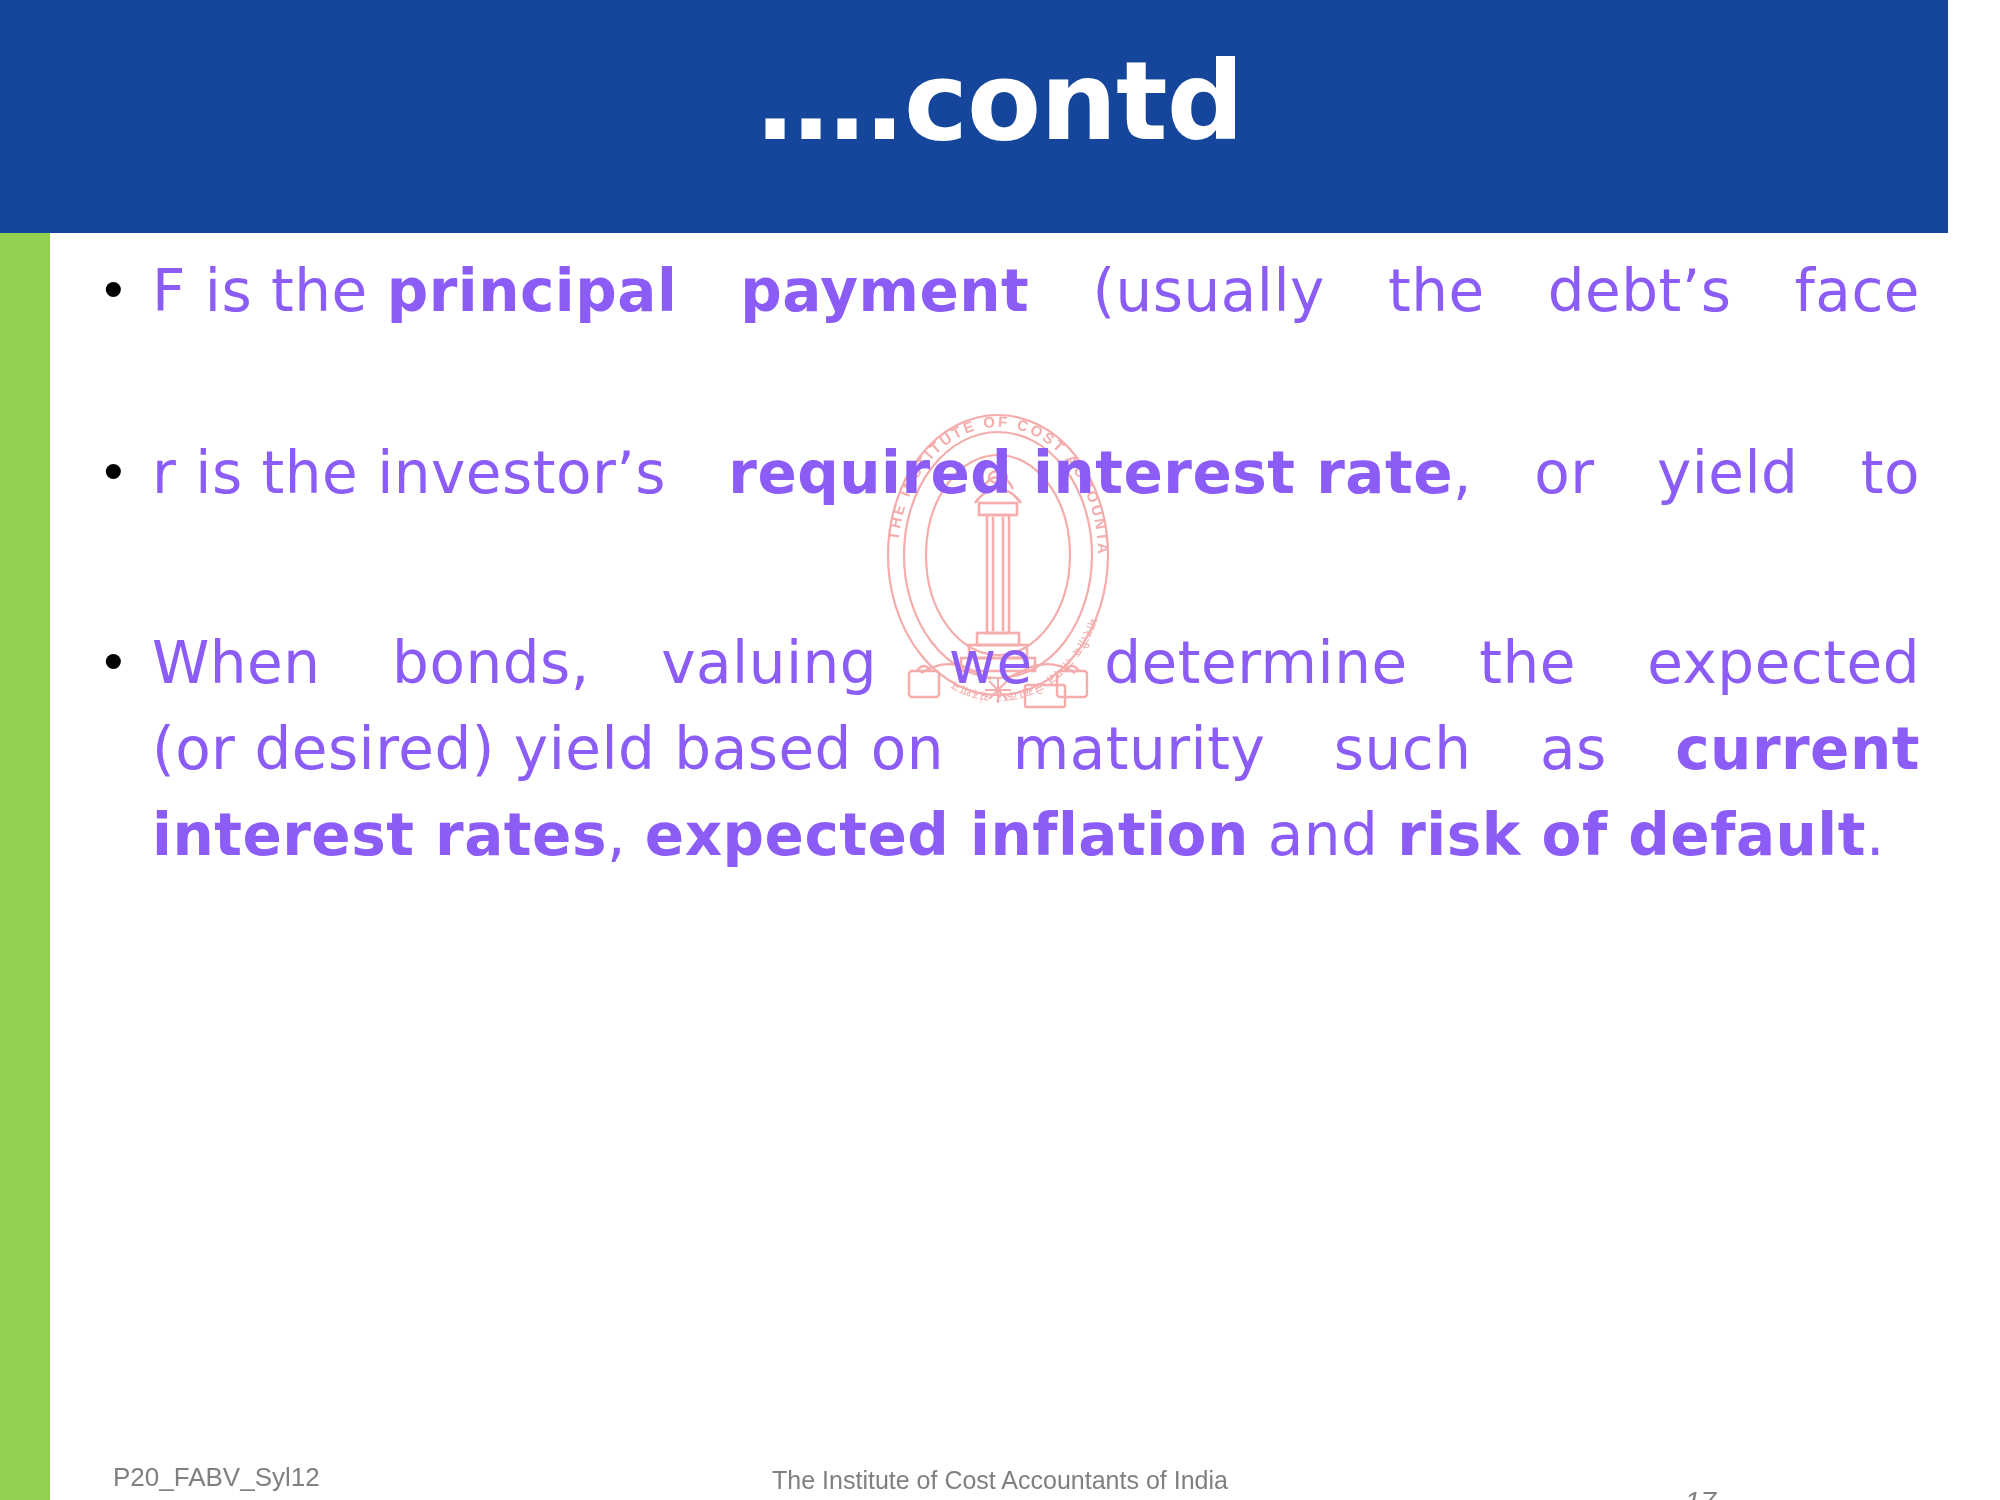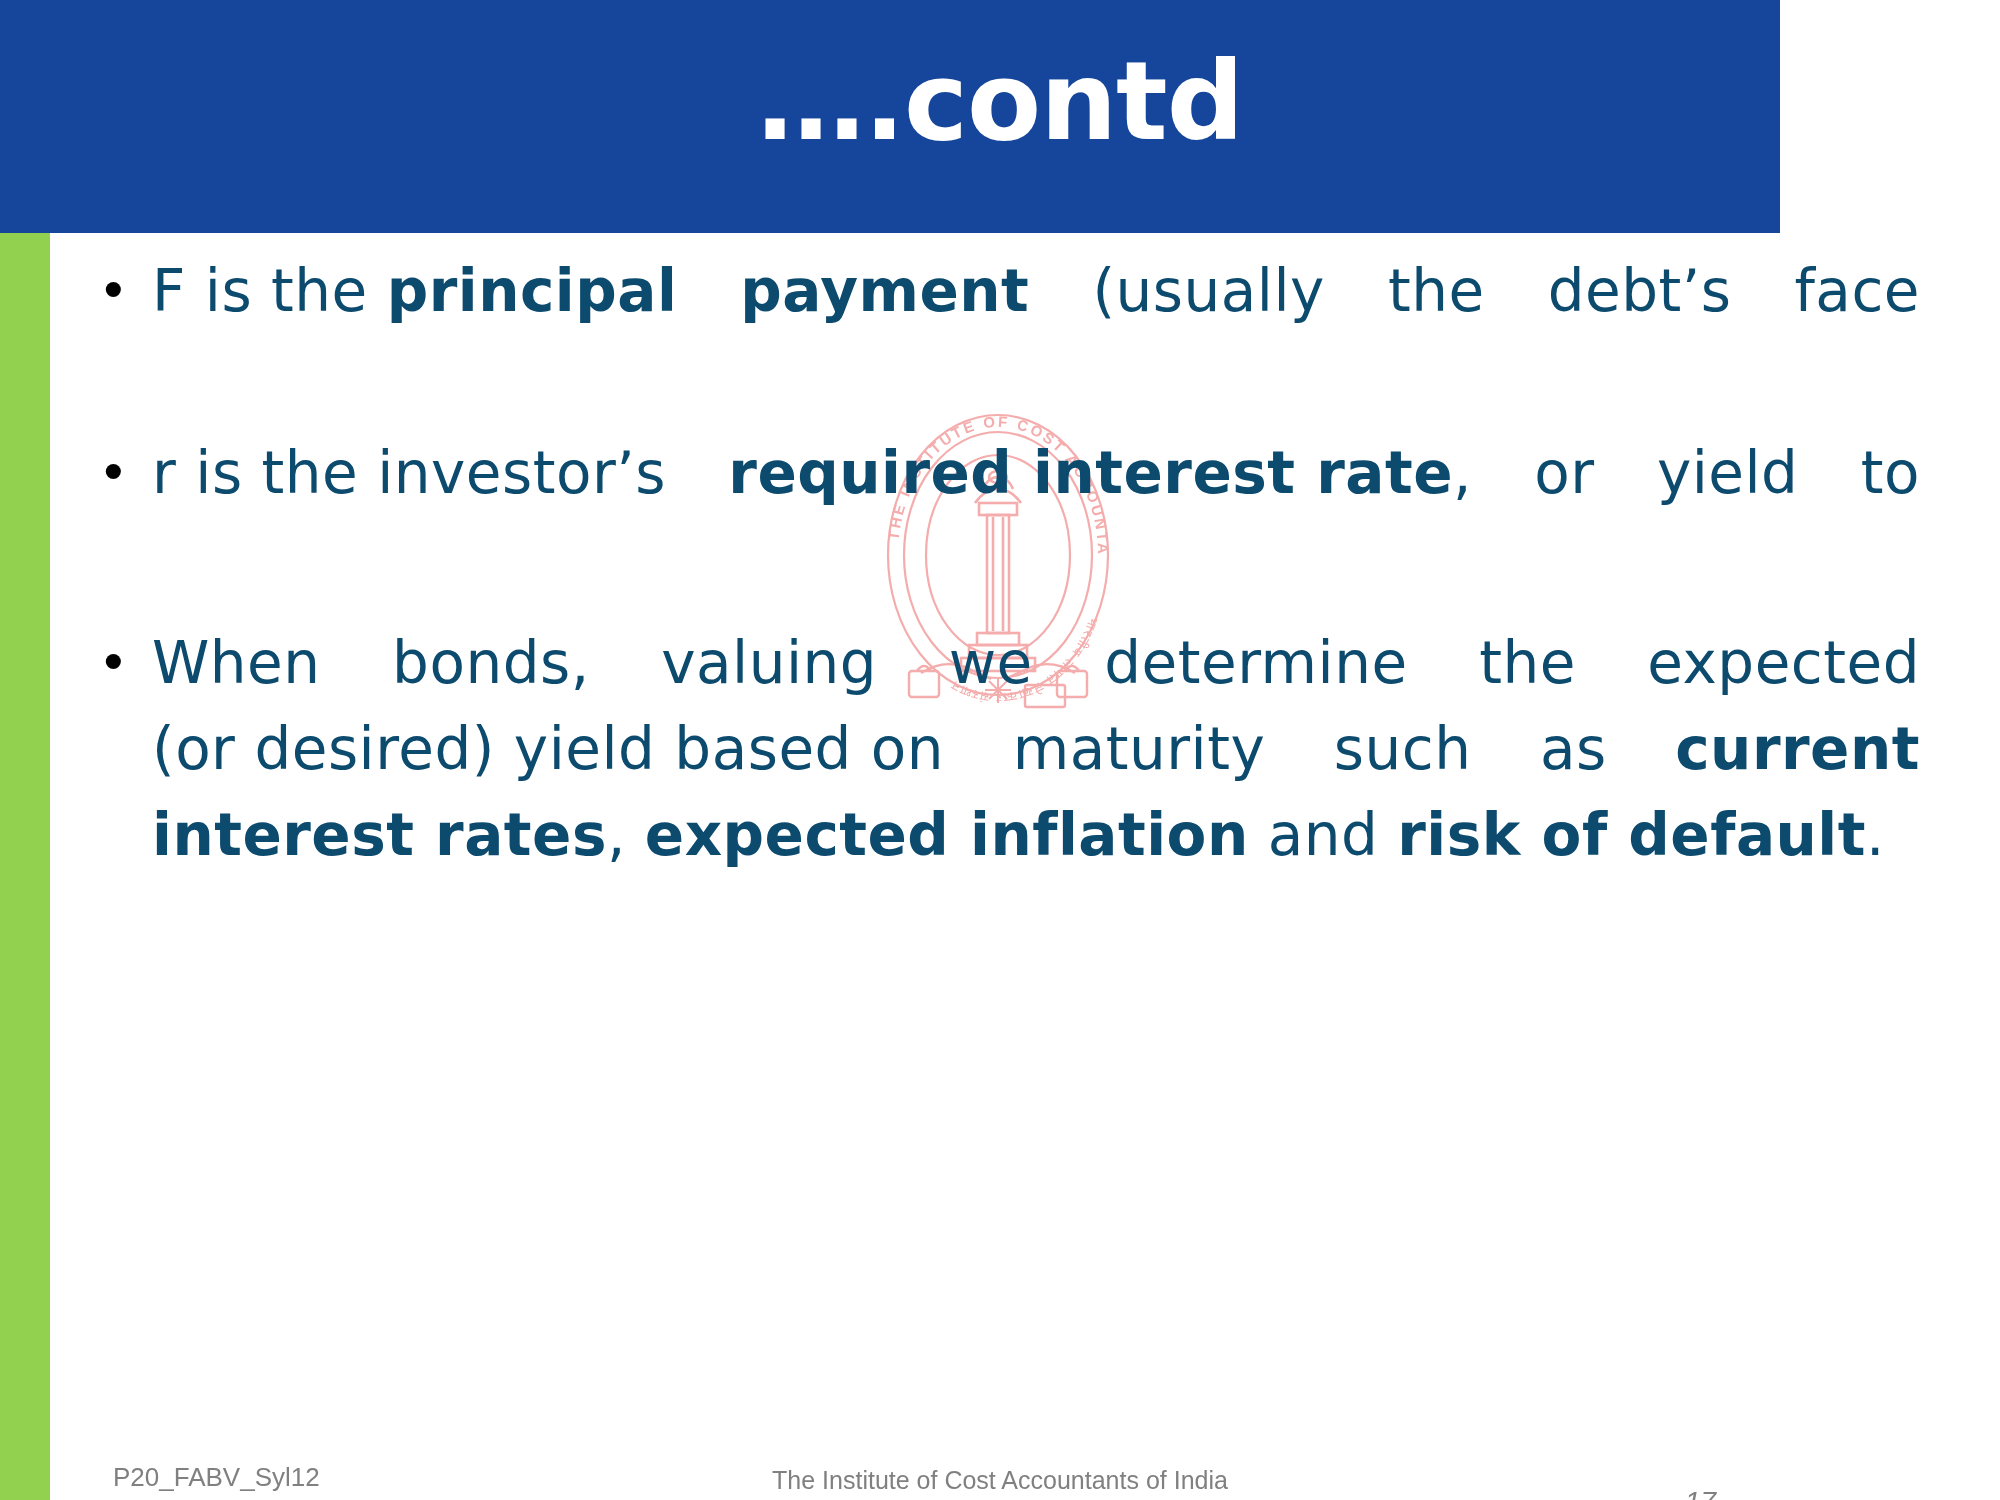--- a/index.html
+++ b/index.html
@@ -17,21 +17,21 @@
     height: 1500px;
     background: #ffffff;
     overflow: hidden;
   }
 
   
   #title-band {
     position: absolute;
     left: 0;
     top: 0;
-    width: 1780px;
+    width: 1948px;
     height: 233px;
     background: #15469C;
   }
   #title-text {
     position: absolute;
     left: 0;
     top: 48px;
     width: 2000px;
     text-align: center;
     color: #ffffff;
@@ -83,21 +83,21 @@
     color: #000000;
     text-align: left;
     padding-left: 18px;
     box-sizing: border-box;
   }
   .bullet-body {
     flex: 1 1 auto;
     font-family: "DejaVu Sans", sans-serif;
     font-size: 58px;
     line-height: 86px;
-    color: #0c4a6e;
+    color: #8b5cf6;
     text-align: justify;
     text-justify: inter-word;
     letter-spacing: 0.5px;
   }
   .bullet-body b { font-weight: bold; }
   .bullet-line { display: block; white-space: nowrap; }
   .bullet-line.justify {
     display: flex;
     justify-content: space-between;
     white-space: nowrap;

